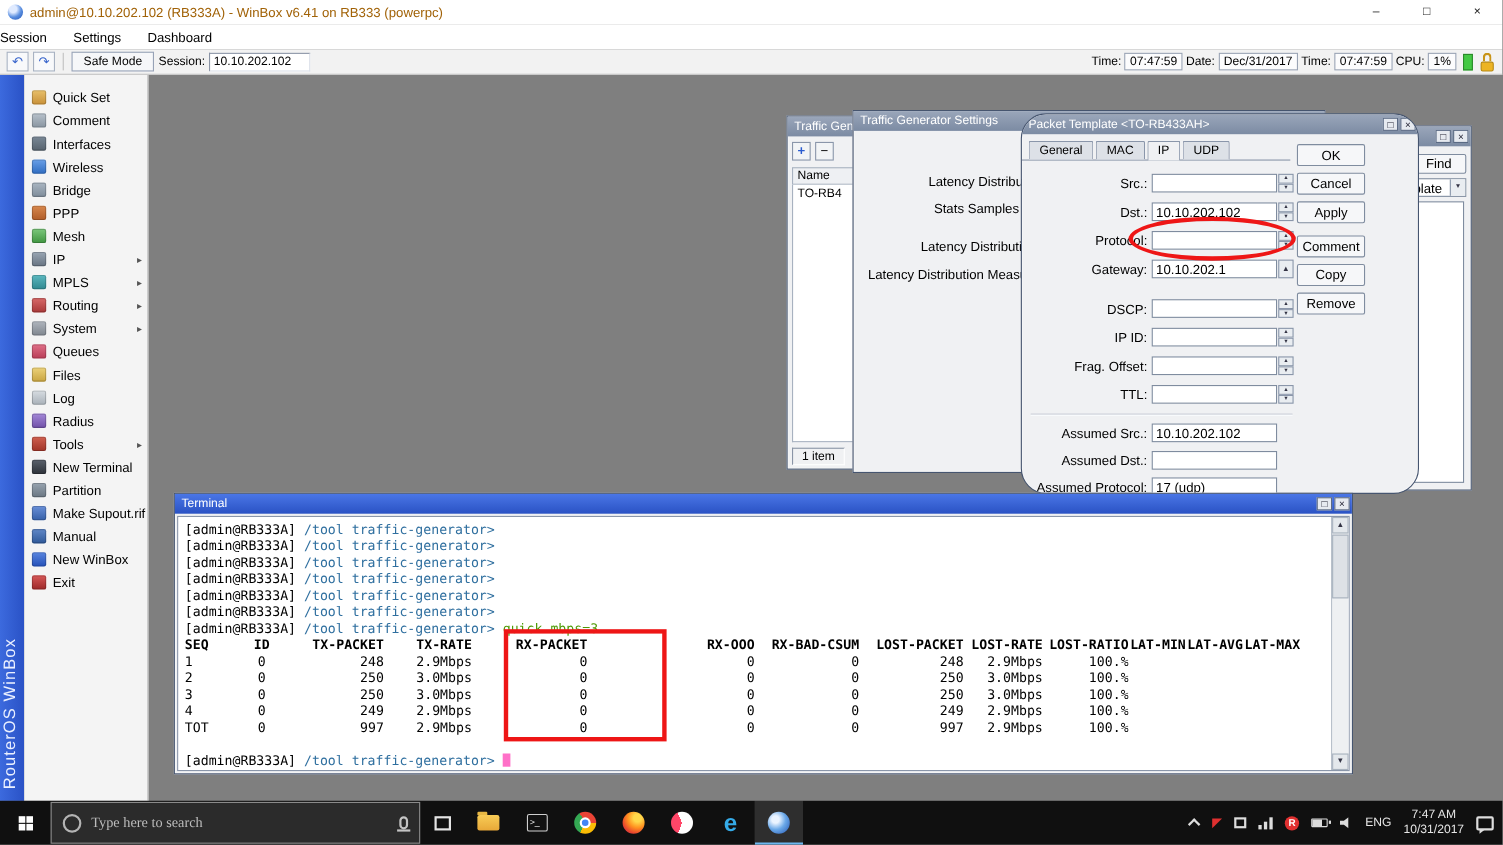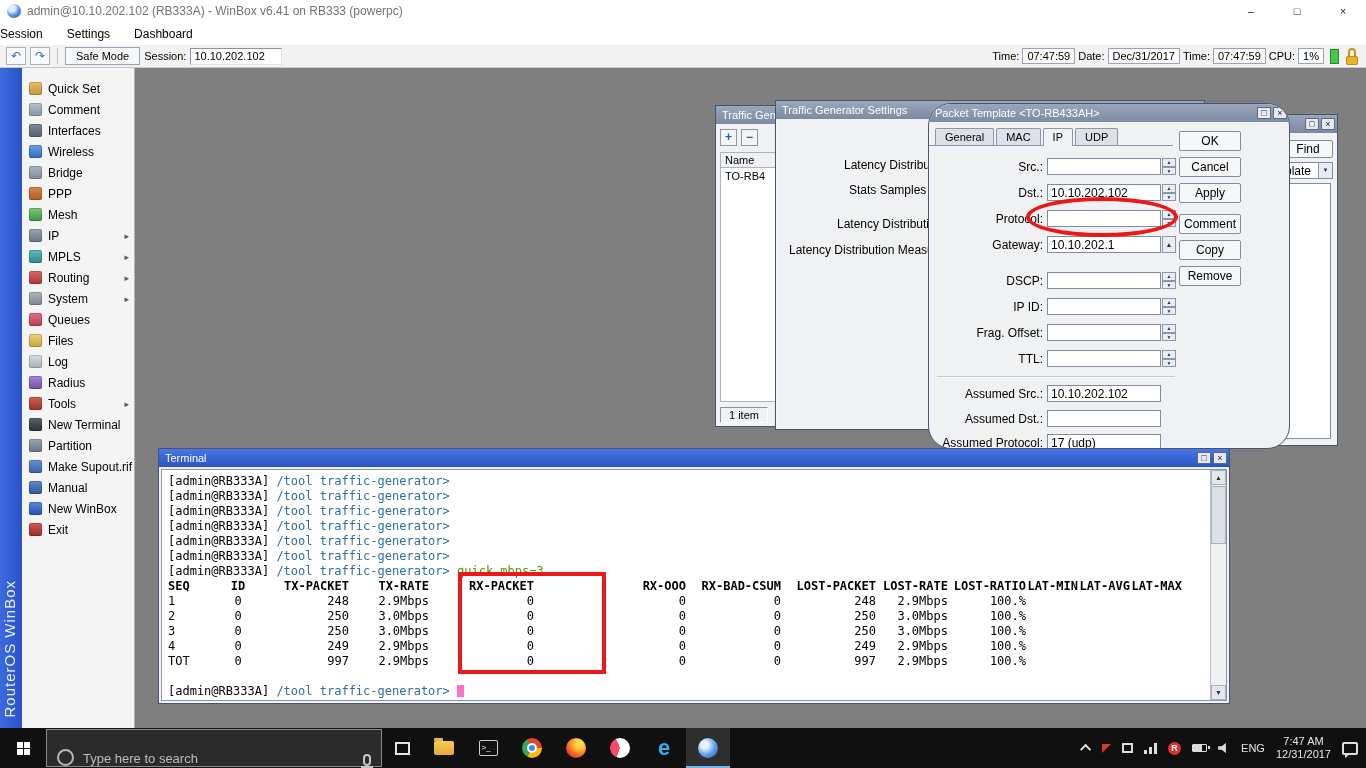--- a/index.html
+++ b/index.html
@@ -3,21 +3,21 @@
 <meta charset="utf-8">
 <style>
   * { margin:0; padding:0; box-sizing:border-box; cursor:default; }
   html,body { width:1366px; height:768px; overflow:hidden; }
   body { position:relative; background:#7f7f7f; font-family:"Liberation Sans",sans-serif; color:#000; }
 
   
   #os-titlebar { position:absolute; left:0; top:0; width:1366px; height:22px; background:#fff; display:flex; align-items:center; font-size:12px; z-index:80; }
   #app-icon { width:14px; height:14px; border-radius:50%; margin:0 6px 0 7px;
     background:radial-gradient(circle at 35% 30%, #dfeaff 0 25%, #5b8fe0 55%, #1c4fb4 100%); }
-  #os-title { color:#737373; }
+  #os-title { color:#a16207; }
   #os-controls { margin-left:auto; display:flex; height:22px; }
   .os-ctl { width:46px; height:22px; display:flex; align-items:center; justify-content:center; font-size:11px; color:#222; }
 
   
   #menubar { position:absolute; left:0; top:22px; width:1366px; height:23px; background:#fff; display:flex; align-items:center; gap:24px; font-size:12px; z-index:80; }
 
   
   #toolbar { position:absolute; left:0; top:45px; width:1366px; height:23px; background:#f2f2f2; border-bottom:1px solid #c6c6c6; display:flex; align-items:center; padding:0 6px; gap:4px; font-size:11px; z-index:80; }
   .tb-iconbtn { width:20px; height:18px; border:1px solid #a8b2c2; background:#f8f9fb; color:#3a66cc; font-size:12px; line-height:16px; text-align:center; }
   .tb-btn { height:18px; padding:0 10px; border:1px solid #97a2b6; background:#f6f7f9; font-size:11px; line-height:16px; }
@@ -124,21 +124,21 @@
   #ann-rect { position:absolute; left:458px; top:572px; width:148px; height:102px; border:4px solid #ee1616; z-index:60; }
 
   
   #taskbar { position:absolute; left:0; top:728px; width:1366px; height:40px; background:#101010; display:flex; align-items:center; z-index:100; color:#e6e6e6; }
   #start-btn { width:46px; height:40px; display:flex; align-items:center; justify-content:center; }
   #win-logo { width:13px; height:13px; background:
       linear-gradient(#fff,#fff) left top/6px 6px no-repeat,
       linear-gradient(#fff,#fff) right top/6px 6px no-repeat,
       linear-gradient(#fff,#fff) left bottom/6px 6px no-repeat,
       linear-gradient(#fff,#fff) right bottom/6px 6px no-repeat; }
-  #search-box { width:336px; height:38px; background:#2b2b2b; border:1px solid #8a8a8a; display:flex; align-items:flex-end; gap:9px; padding:0 10px; }
+  #search-box { width:336px; height:38px; background:#2b2b2b; border:1px solid #8a8a8a; display:flex; align-items:center; gap:9px; padding:0 10px;font-family:Liberation Serif, serif; }
   #cortana-icon { width:17px; height:17px; border:2px solid #b4b4b4; border-radius:50%; flex:none; }
   #search-text { color:#bcbcbc; font-size:13px; flex:1; }
   #mic-icon { width:8px; height:12px; border:2px solid #c4c4c4; border-radius:4px; position:relative; flex:none; }
   #mic-icon::after { content:""; position:absolute; left:-4px; bottom:-4px; width:12px; height:3px; border-bottom:2px solid #c4c4c4; }
   #taskview-btn { width:40px; height:40px; display:flex; align-items:center; justify-content:center; position:relative; }
   #taskview-icon { width:15px; height:13px; border:2px solid #e4e4e4; background:transparent; }
   .tb-app { width:44px; height:40px; display:flex; align-items:center; justify-content:center; }
   .tb-app.active { background:rgba(255,255,255,.13); box-shadow:inset 0 -2px 0 #6cb8f0; }
   #folder-icon { width:20px; height:14px; background:linear-gradient(#f8cc56,#e8a838); border-radius:2px; position:relative; }
   #folder-icon::before { content:""; position:absolute; left:0; top:-3px; width:9px; height:3px; background:#e8b844; border-radius:1px 1px 0 0; }
@@ -621,17 +621,17 @@
         <i></i>
         <i></i>
         <i></i>
       </span>
     <span id="avr-icon">R</span>
     <span id="battery-icon"></span>
     <span id="speaker-icon"></span>
     <span id="lang-label">ENG</span>
     <div id="clock">
       <div>7:47 AM</div>
-      <div>12/31/2017</div>
+      <div>10/31/2017</div>
     </div>
     <span id="notif-icon"></span>
   </div>
 </div>
 
 </body></html>

